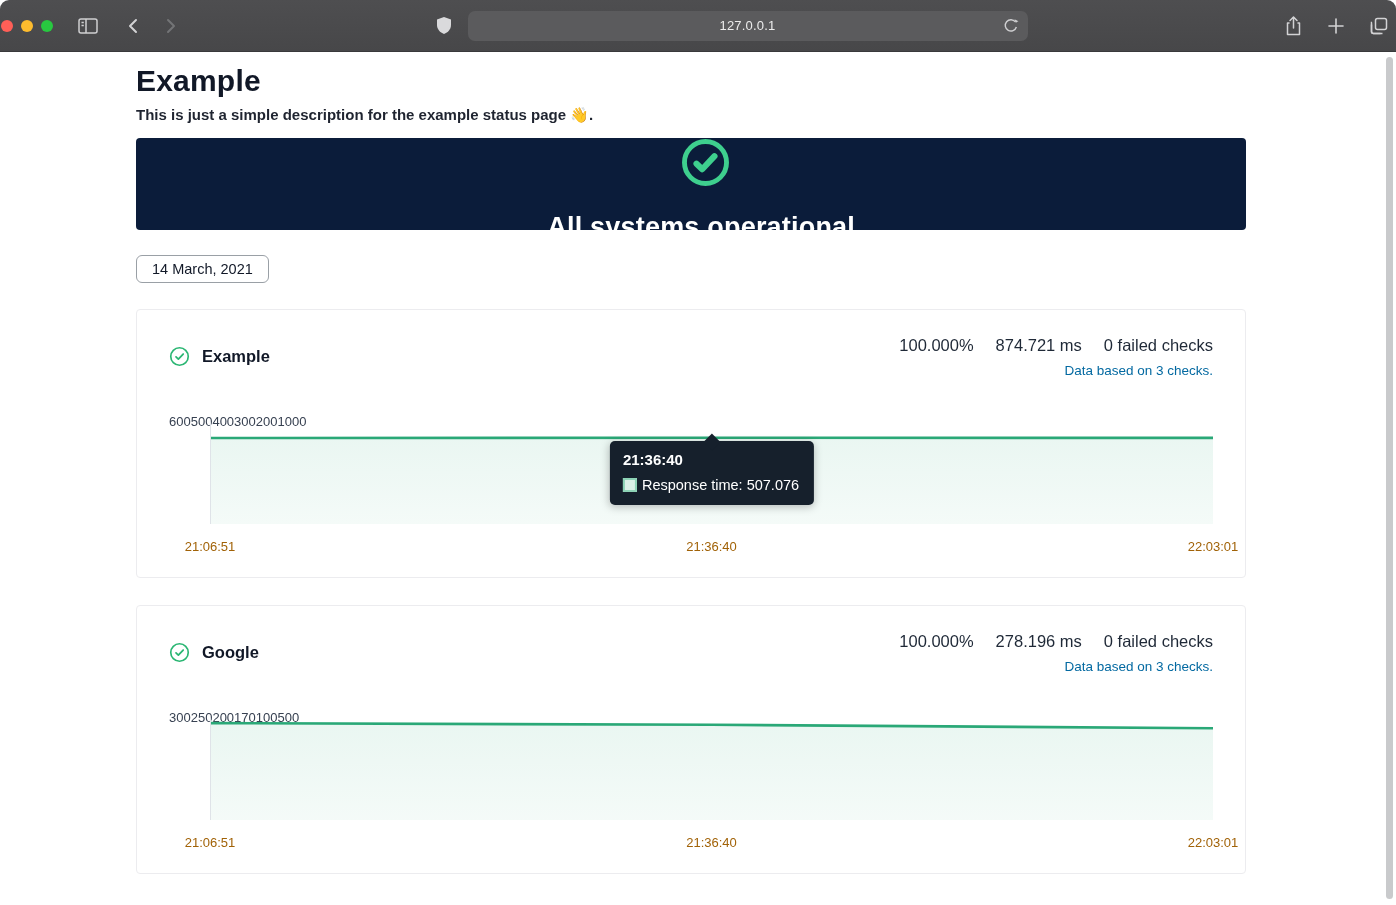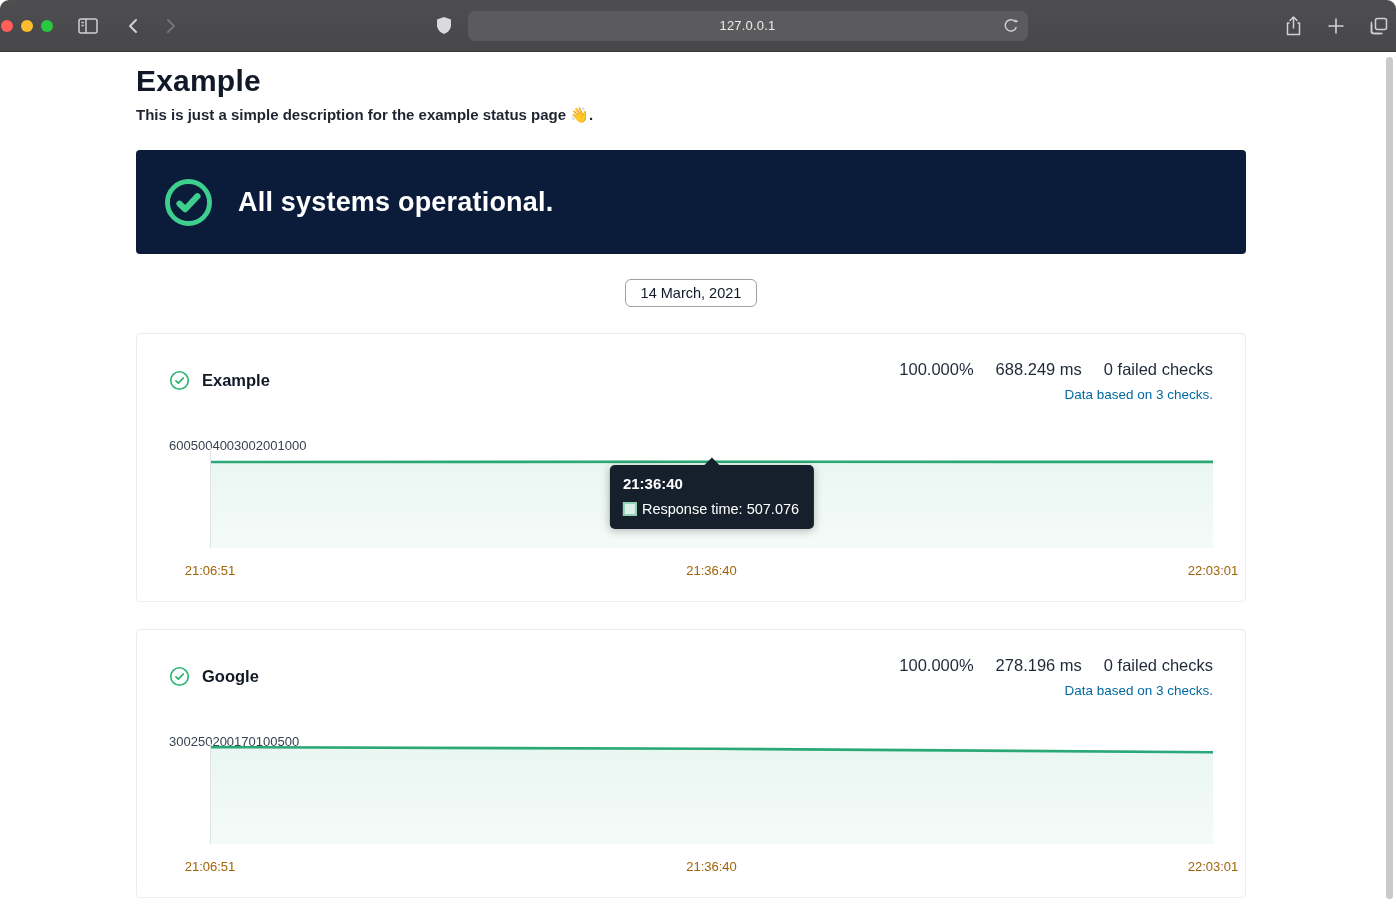--- a/index.html
+++ b/index.html
@@ -29,25 +29,25 @@
   .reload { position: absolute; right: 9px; top: 6px; }
   .right-icons { display: flex; gap: 24px; align-items: center; margin-right: 6px; }
 
   
   .page { height: 853px; background: #fff; position: relative; overflow: hidden; }
   .content { width: 1110px; margin-left: 136px; padding-top: 12px; }
 
   .page-title { font-size: 30px; font-weight: 700; color: #111827; letter-spacing: .2px; }
   .page-desc { margin-top: 8px; font-size: 15px; color: #1f2430; font-weight: bold; }
 
-  .banner { margin-top: 26px; height: 104px; background: #0b1c3a; border-radius: 4px;
-            display: flex; align-items: center; padding-left: 28px; gap: 25px; }
+  .banner { margin-top: 14px; height: 92px; background: #0b1c3a; border-radius: 4px;
+            display: flex; align-items: center; padding-left: 28px; gap: 25px; flex-direction: column; }
   .banner-text { color: #ffffff; font-size: 27px; font-weight: 700; letter-spacing: .2px; }
 
-  .date-row { margin-top: 25px; display: flex; justify-content: center; }
+  .date-row { margin-top: 25px; display: flex; justify-content: flex-start; }
   .date-btn { background: #fff; border: 1px solid #9aa0a6; border-radius: 6px; padding: 5px 15px;
               font-size: 14.5px; color: #111827; font-family: inherit; cursor: pointer; }
 
   .card { margin-top: 26px; border: 1px solid #ececef; border-radius: 4px; background: #fff;
           padding: 26px 32px 22px 32px; }
   .card + .card { margin-top: 27px; }
   .card-head { display: flex; justify-content: space-between; align-items: flex-start; }
   .service { display: flex; align-items: center; gap: 12px; margin-top: 10px; }
   .service-name { font-size: 16.5px; font-weight: 700; color: #111827; }
   .stats { text-align: right; }
@@ -175,21 +175,21 @@
               <svg width="21" height="21" viewBox="0 0 24 24" fill="none" stroke="#2bb673" stroke-linecap="round" stroke-linejoin="round">
                 <circle cx="12" cy="12" r="10" stroke-width="1.9"></circle>
                 <path d="M8 12.4 L10.7 15 L16.2 9.2" stroke-width="2"></path>
               </svg>
             </span>
             <span class="service-name">Example</span>
           </div>
           <div class="stats">
             <div class="stats-row">
               <span>100.000%</span>
-              <span>688.249 ms</span>
+              <span>874.721 ms</span>
               <span>0 failed checks</span>
             </div>
             <div class="stats-note">Data based on 3 checks.</div>
           </div>
         </div>
 
         <div class="chart">
           <div class="ylabels">
               <div class="ytick">600</div>
               <div class="ytick">500</div>

